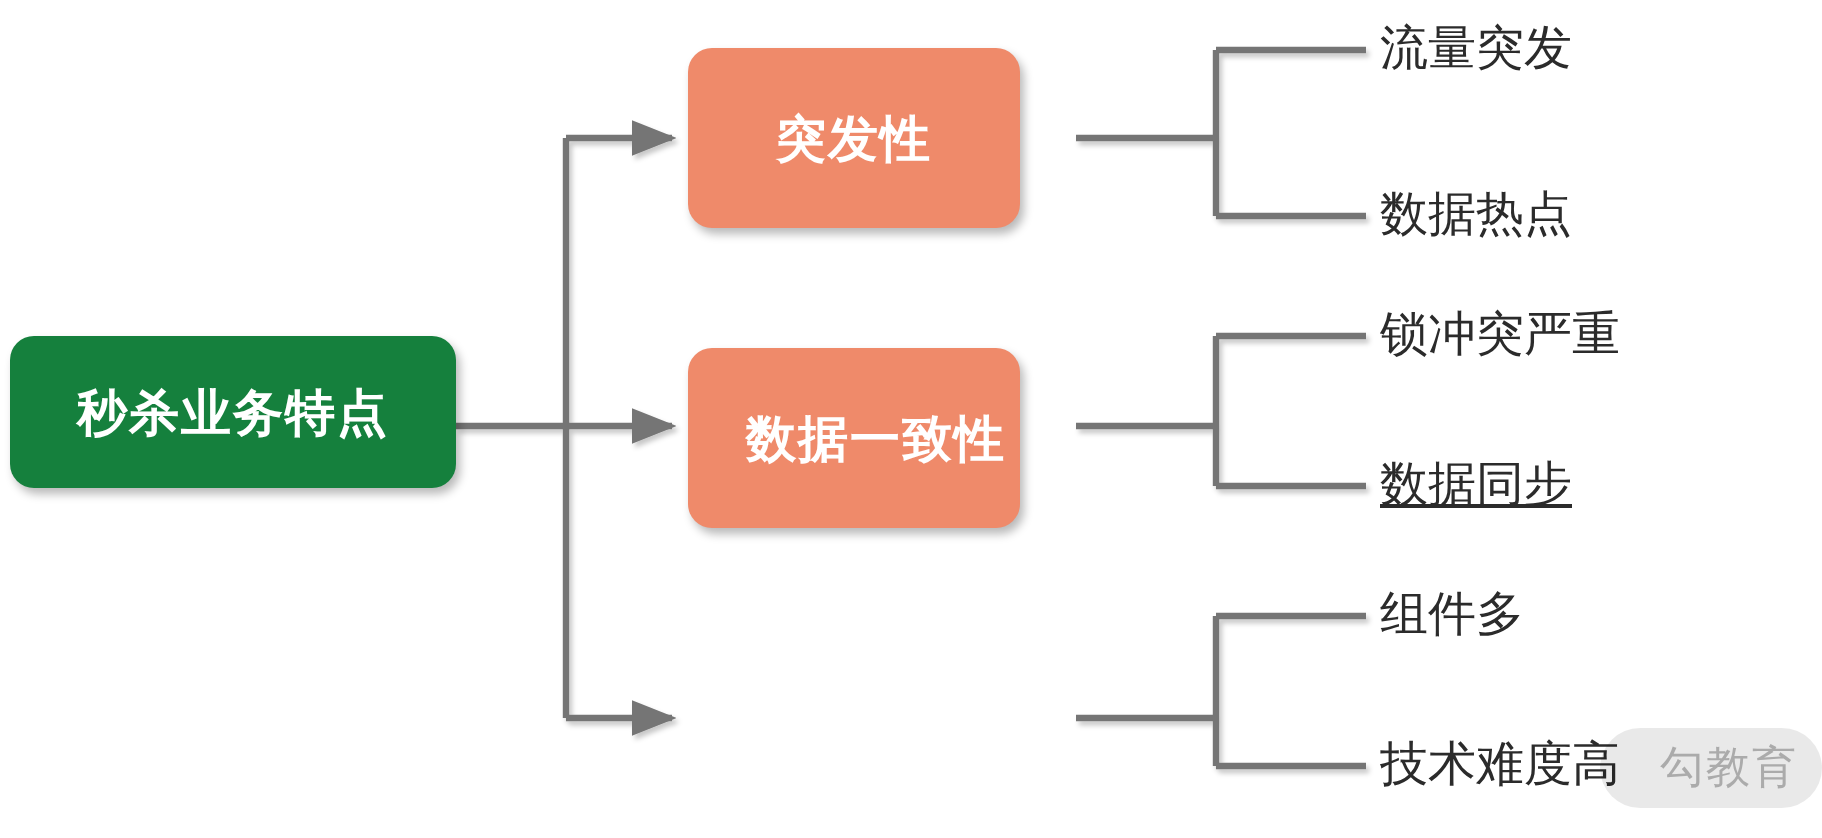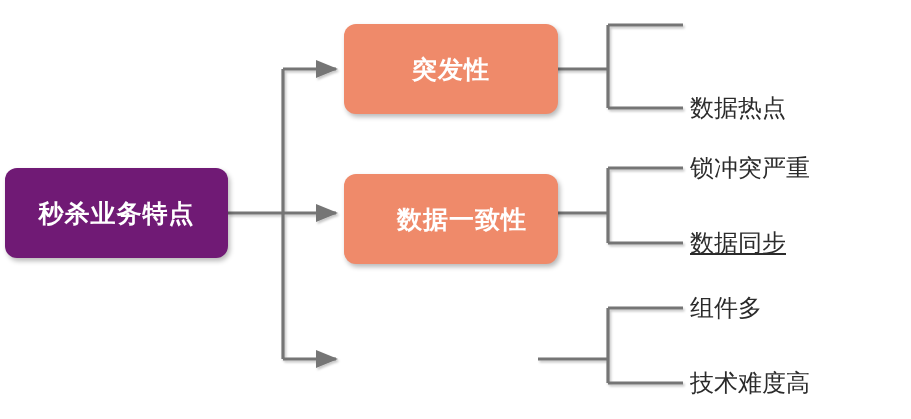--- a/index.html
+++ b/index.html
@@ -34,27 +34,27 @@
     color: #ffffff;
     font-weight: bold;
     letter-spacing: 1px;
     box-shadow: 2px 3px 5px rgba(0,0,0,0.28);
     box-sizing: border-box;
   }
   .node-root {
     left: 5px;
     top: 168px;
     width: 223px;
-    height: 90px;
-    background: #701a75;
+    height: 76px;
+    background: #15803d;
     font-size: 25px;
   }
   .node-branch {
     left: 344px;
-    width: 214px;
+    width: 166px;
     height: 90px;
     background: #ef8a6a;
     font-size: 25px;
   }
   .branch-0 { top: 24px; }
   .branch-1 { top: 174px; padding-left: 22px; }
   .branch-2 { top: 314px; }
 
   .leaf {
     position: absolute;
@@ -125,25 +125,27 @@
     </g>
   </svg>
 
   <div class="node node-root">秒杀业务特点</div>
 
   <div class="node node-branch branch-0">突发性</div>
 
   <div class="node node-branch branch-1">数据一致性</div>
 
 
+  <div class="leaf" style="left:690px; top:13px;">流量突发</div>
 
   <div class="leaf" style="left:690px; top:96px;">数据热点</div>
 
   <div class="leaf" style="left:690px; top:156px;">锁冲突严重</div>
 
   <div class="leaf" style="left:690px; top:231px;text-decoration:underline;">数据同步</div>
 
   <div class="leaf" style="left:690px; top:296px;">组件多</div>
 
   <div class="leaf" style="left:690px; top:371px;">技术难度高</div>
 
+  <div class="watermark">勾教育</div>
 
 </div>
 
 </body></html>

